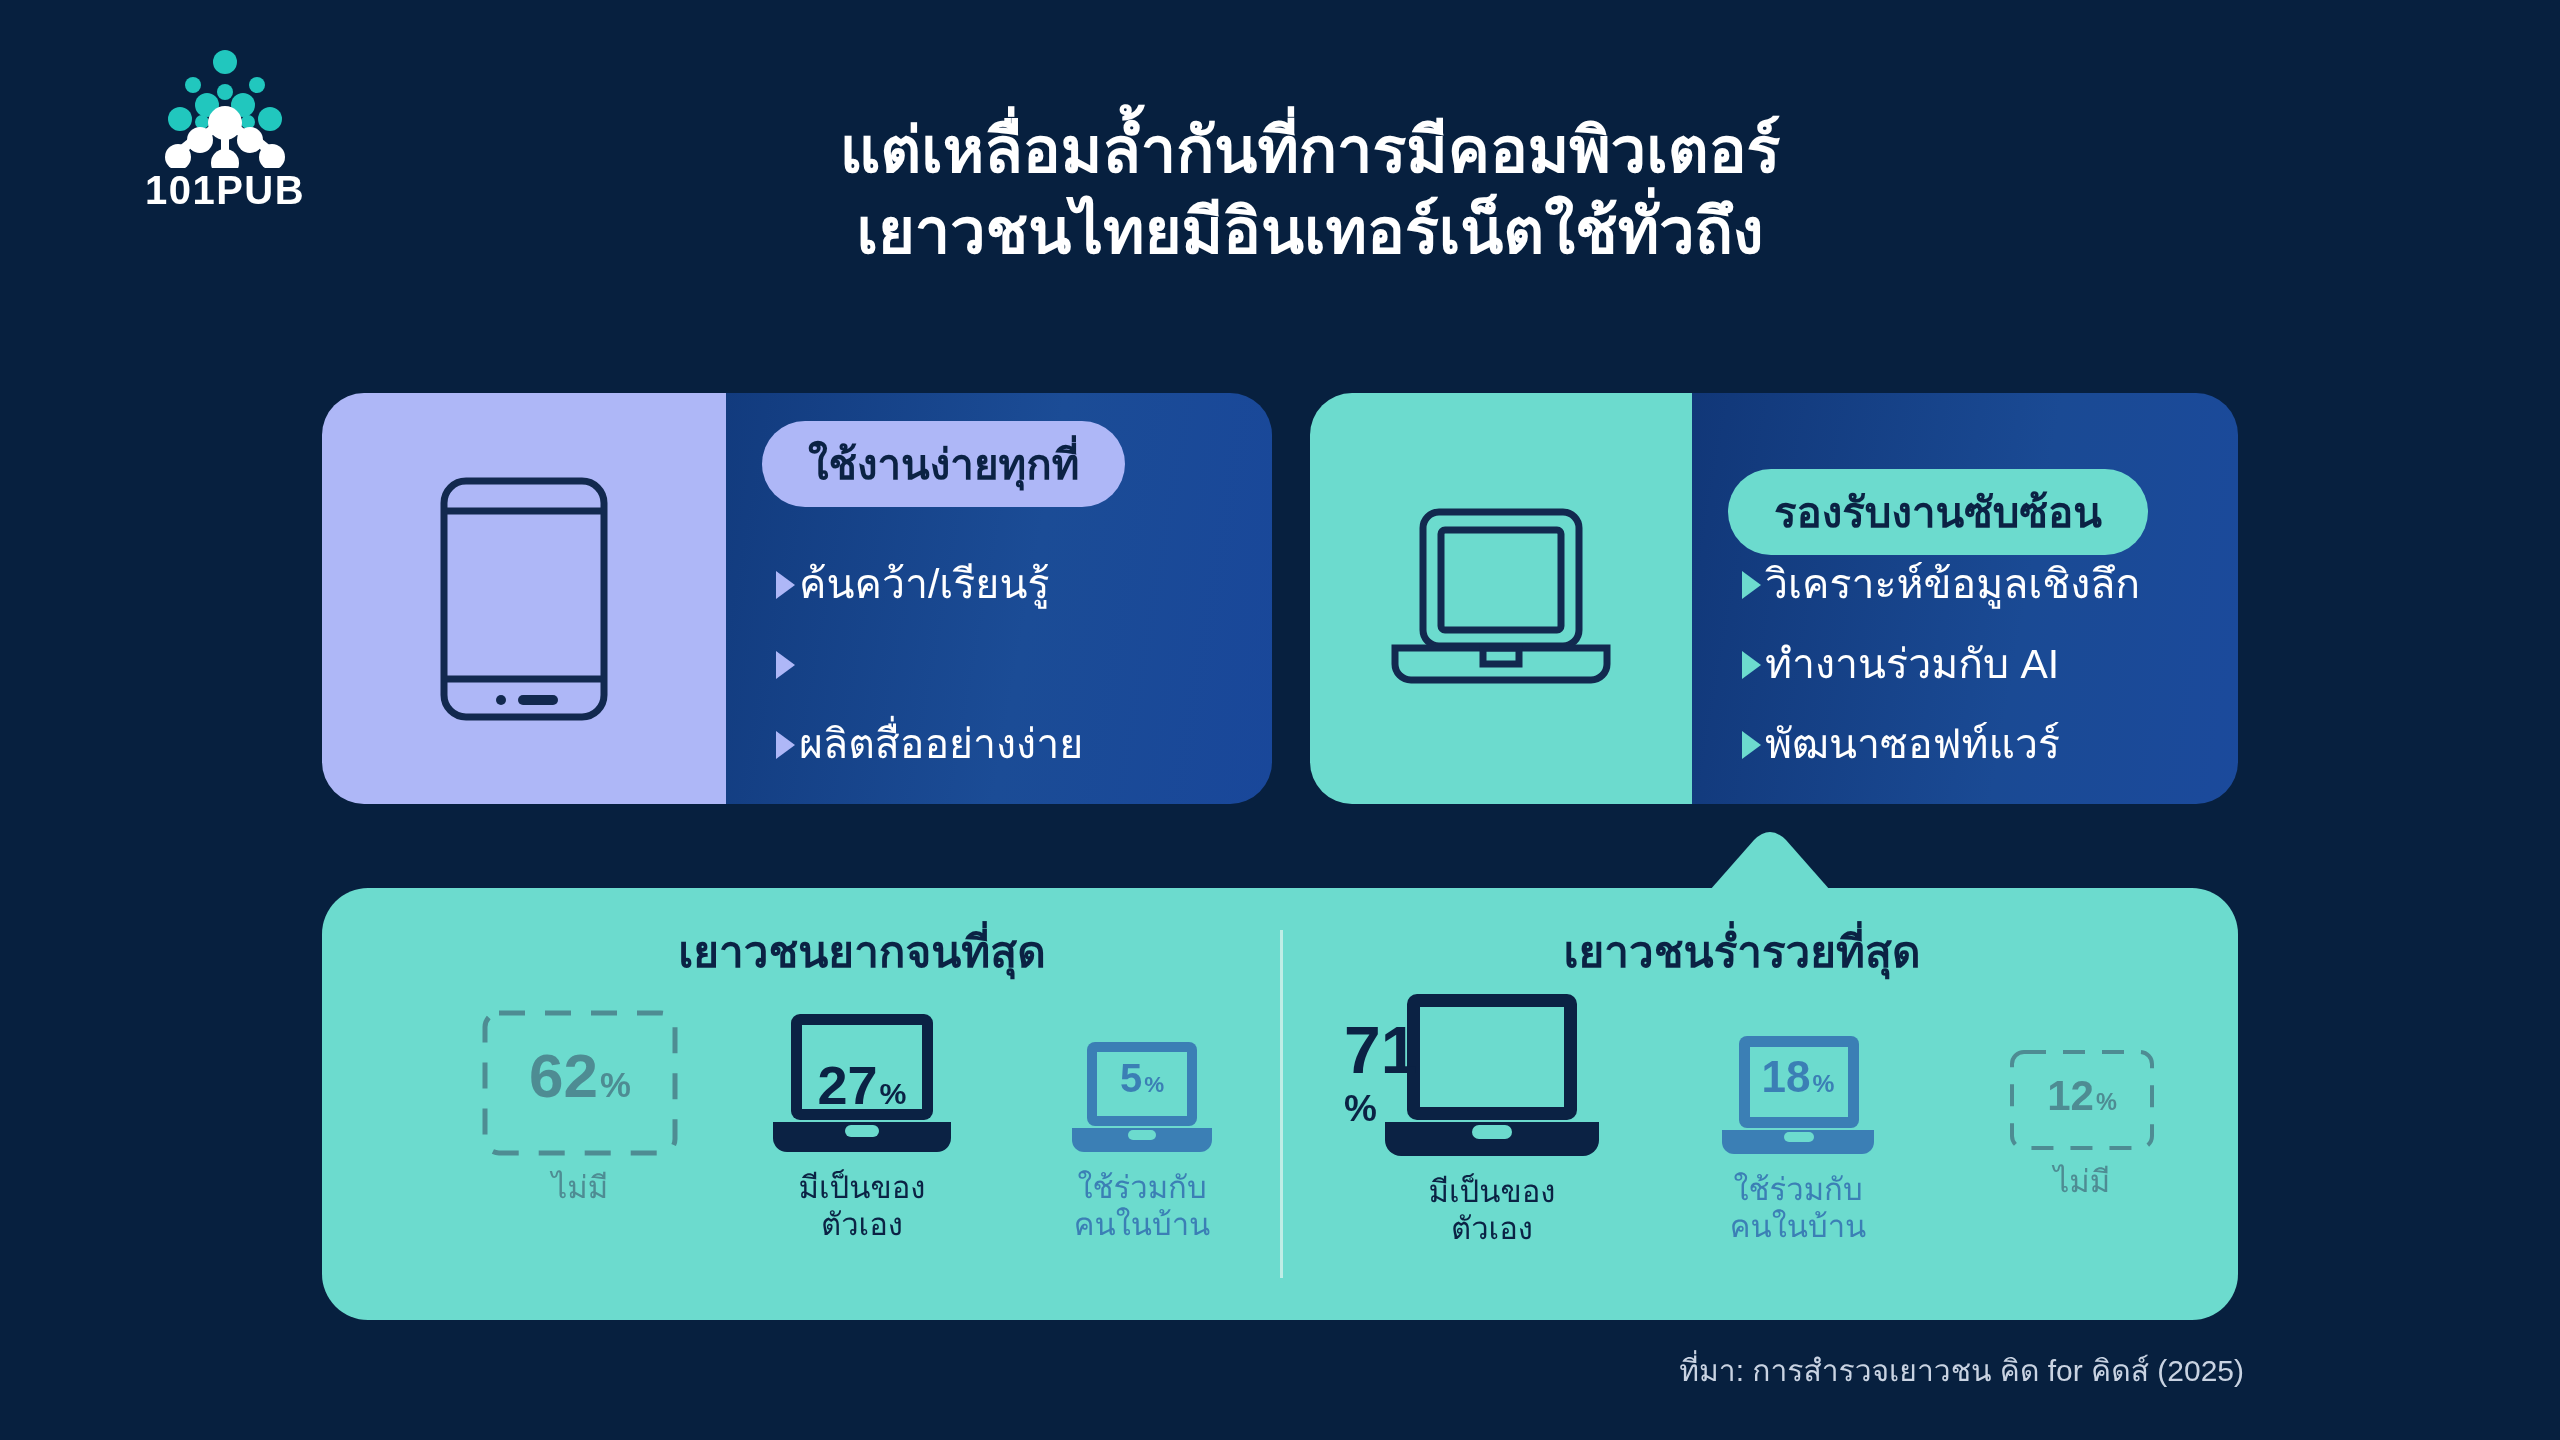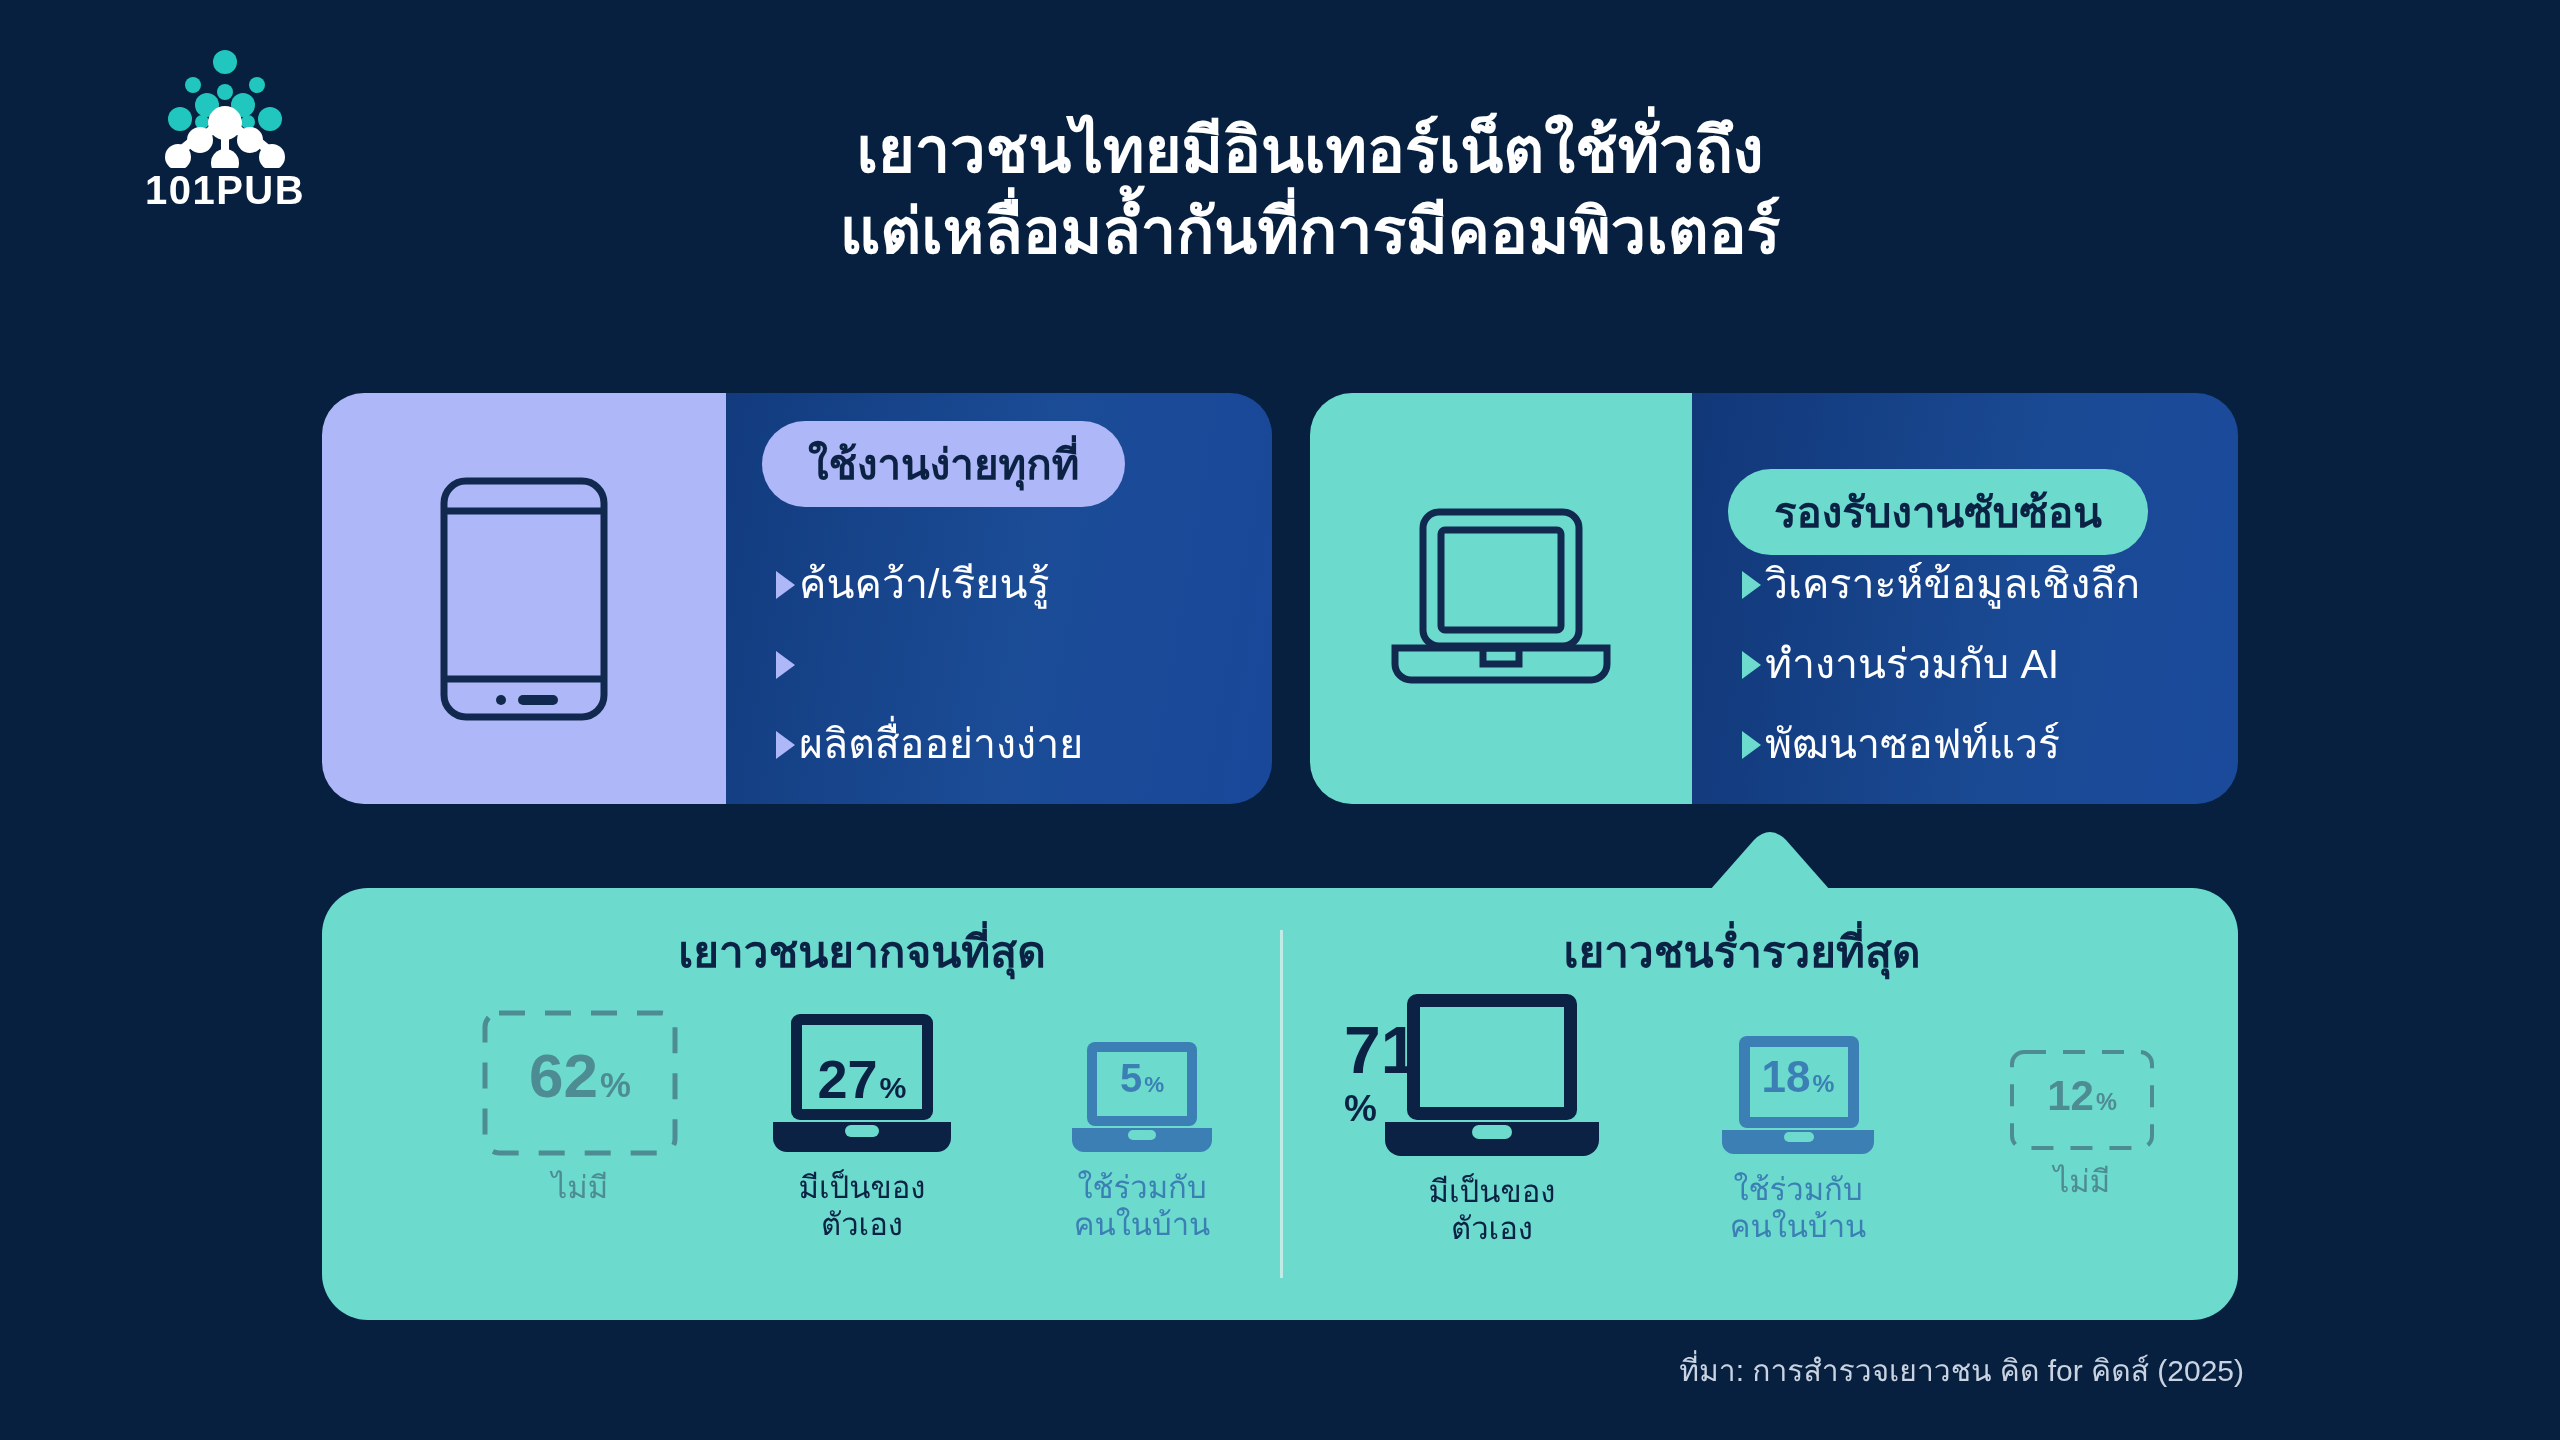--- a/index.html
+++ b/index.html
@@ -198,22 +198,22 @@
       <path d="M115 86 L92 103 l-6 -7 L109 79 z"></path>
       <path d="M115 86 L138 103 l6 -7 L121 79 z"></path>
       <path d="M90 101 L68 119 l-6 -7 L84 94 z"></path>
       <path d="M140 101 L162 119 l6 -7 L146 94 z"></path>
     </g>
   </svg>
   <div id="logo-text">101PUB</div>
 </div>
 
 <div id="title">
+  <span class="line">แต่เหลื่อมล้ำกันที่การมีคอมพิวเตอร์</span>
   <span class="line">เยาวชนไทยมีอินเทอร์เน็ตใช้ทั่วถึง</span>
-  <span class="line">แต่เหลื่อมล้ำกันที่การมีคอมพิวเตอร์</span>
 </div>
 
 <div class="card" id="card-phone">
   <div class="card-icon-pane">
     <svg width="172" height="248" viewBox="0 0 172 248">
       <rect x="6" y="6" width="160" height="236" rx="22" ry="22" fill="none" stroke="#12294F" stroke-width="7"></rect>
       <line x1="8" y1="36" x2="164" y2="36" stroke="#12294F" stroke-width="7"></line>
       <line x1="8" y1="204" x2="164" y2="204" stroke="#12294F" stroke-width="7"></line>
       <circle cx="63" cy="225" r="5" fill="#12294F"></circle>
       <rect x="80" y="220" width="40" height="10" rx="5" fill="#12294F"></rect>
@@ -294,21 +294,21 @@
   </div>
 
   <div class="stat c-dark" style="left:410px; top:124px; width:260px;">
     <div class="icon-wrap" style="height:146px;">
       <svg width="190" height="146" viewBox="0 0 190 146">
         <rect x="24" y="2" width="142" height="106" rx="9" fill="#0B2244"></rect>
         <rect x="35" y="13" width="120" height="84" fill="#6CDBCE"></rect>
         <path d="M6 110 h178 v16 a14 14 0 0 1 -14 14 H20 a14 14 0 0 1 -14 -14 z" fill="#0B2244"></path>
         <rect x="78" y="113" width="34" height="12" rx="6" fill="#6CDBCE"></rect>
       </svg>
-      <div class="value" style="top:36px; font-size:54px;">
+      <div class="value" style="top:42px; font-size:54px;">
         <span>27</span>
           <span class="pct">%</span>
       </div>
     </div>
     <div class="label">
       <div>มีเป็นของ</div>
       <div>ตัวเอง</div>
     </div>
   </div>
 

